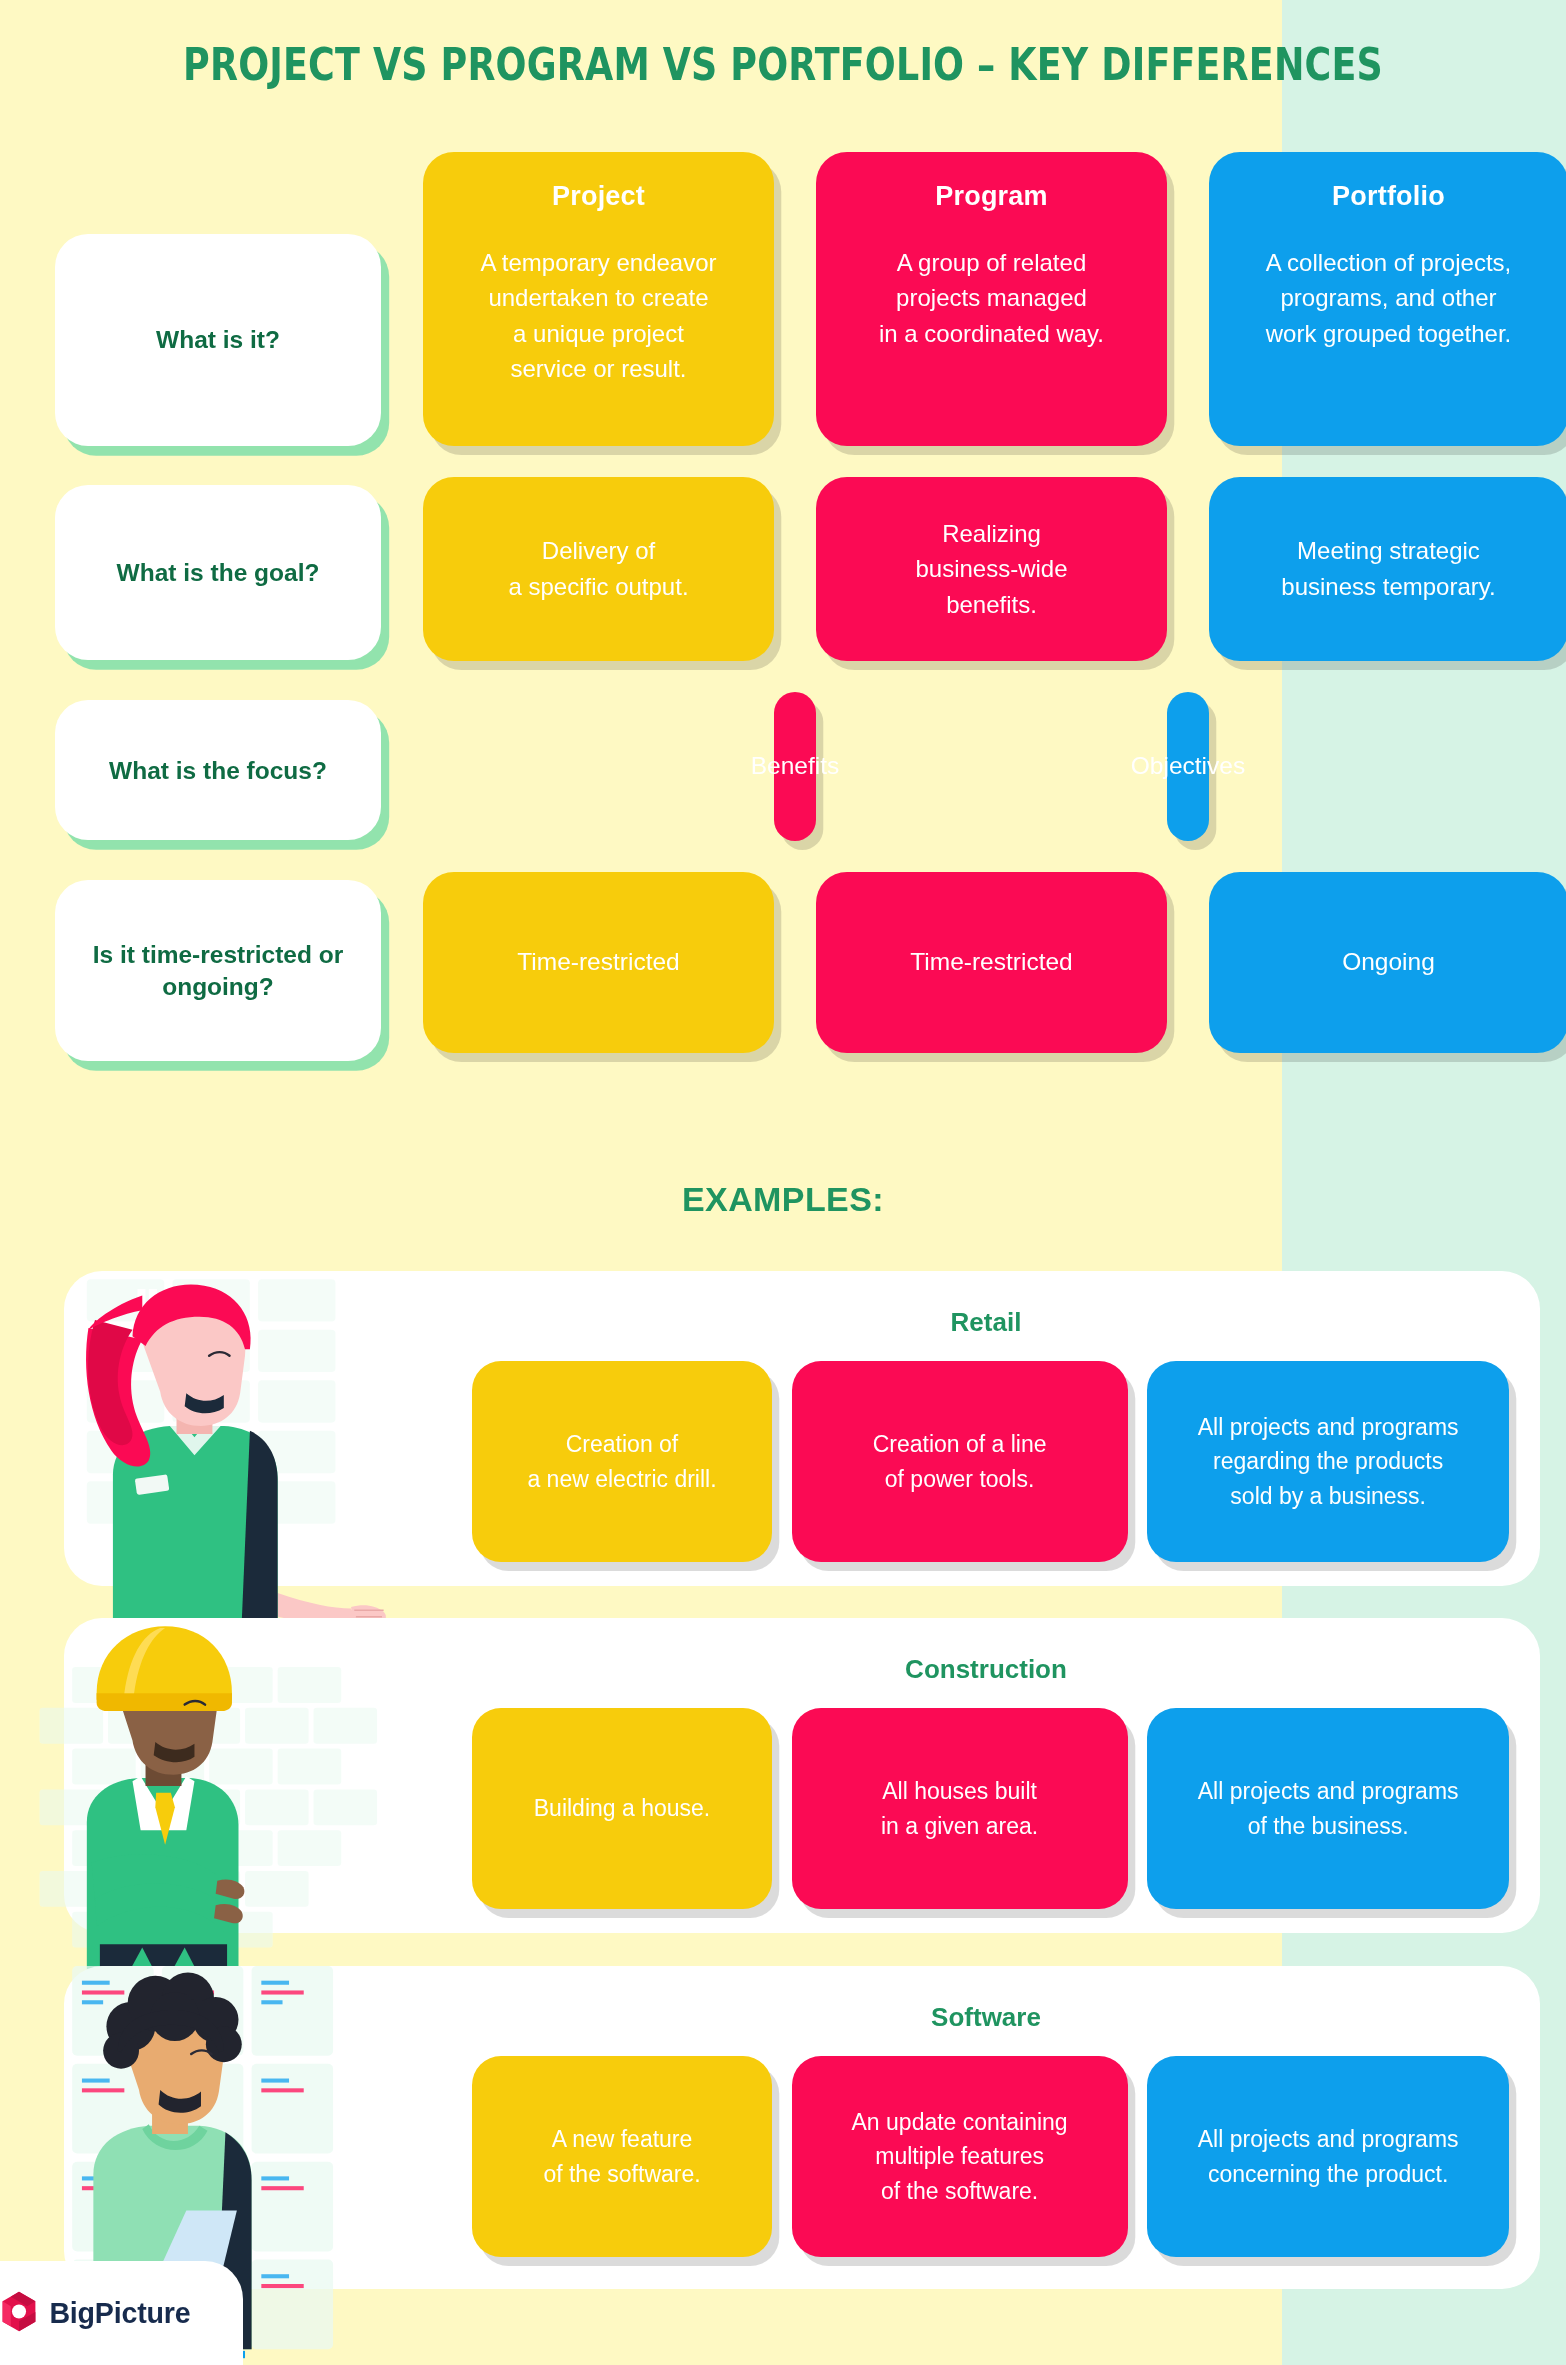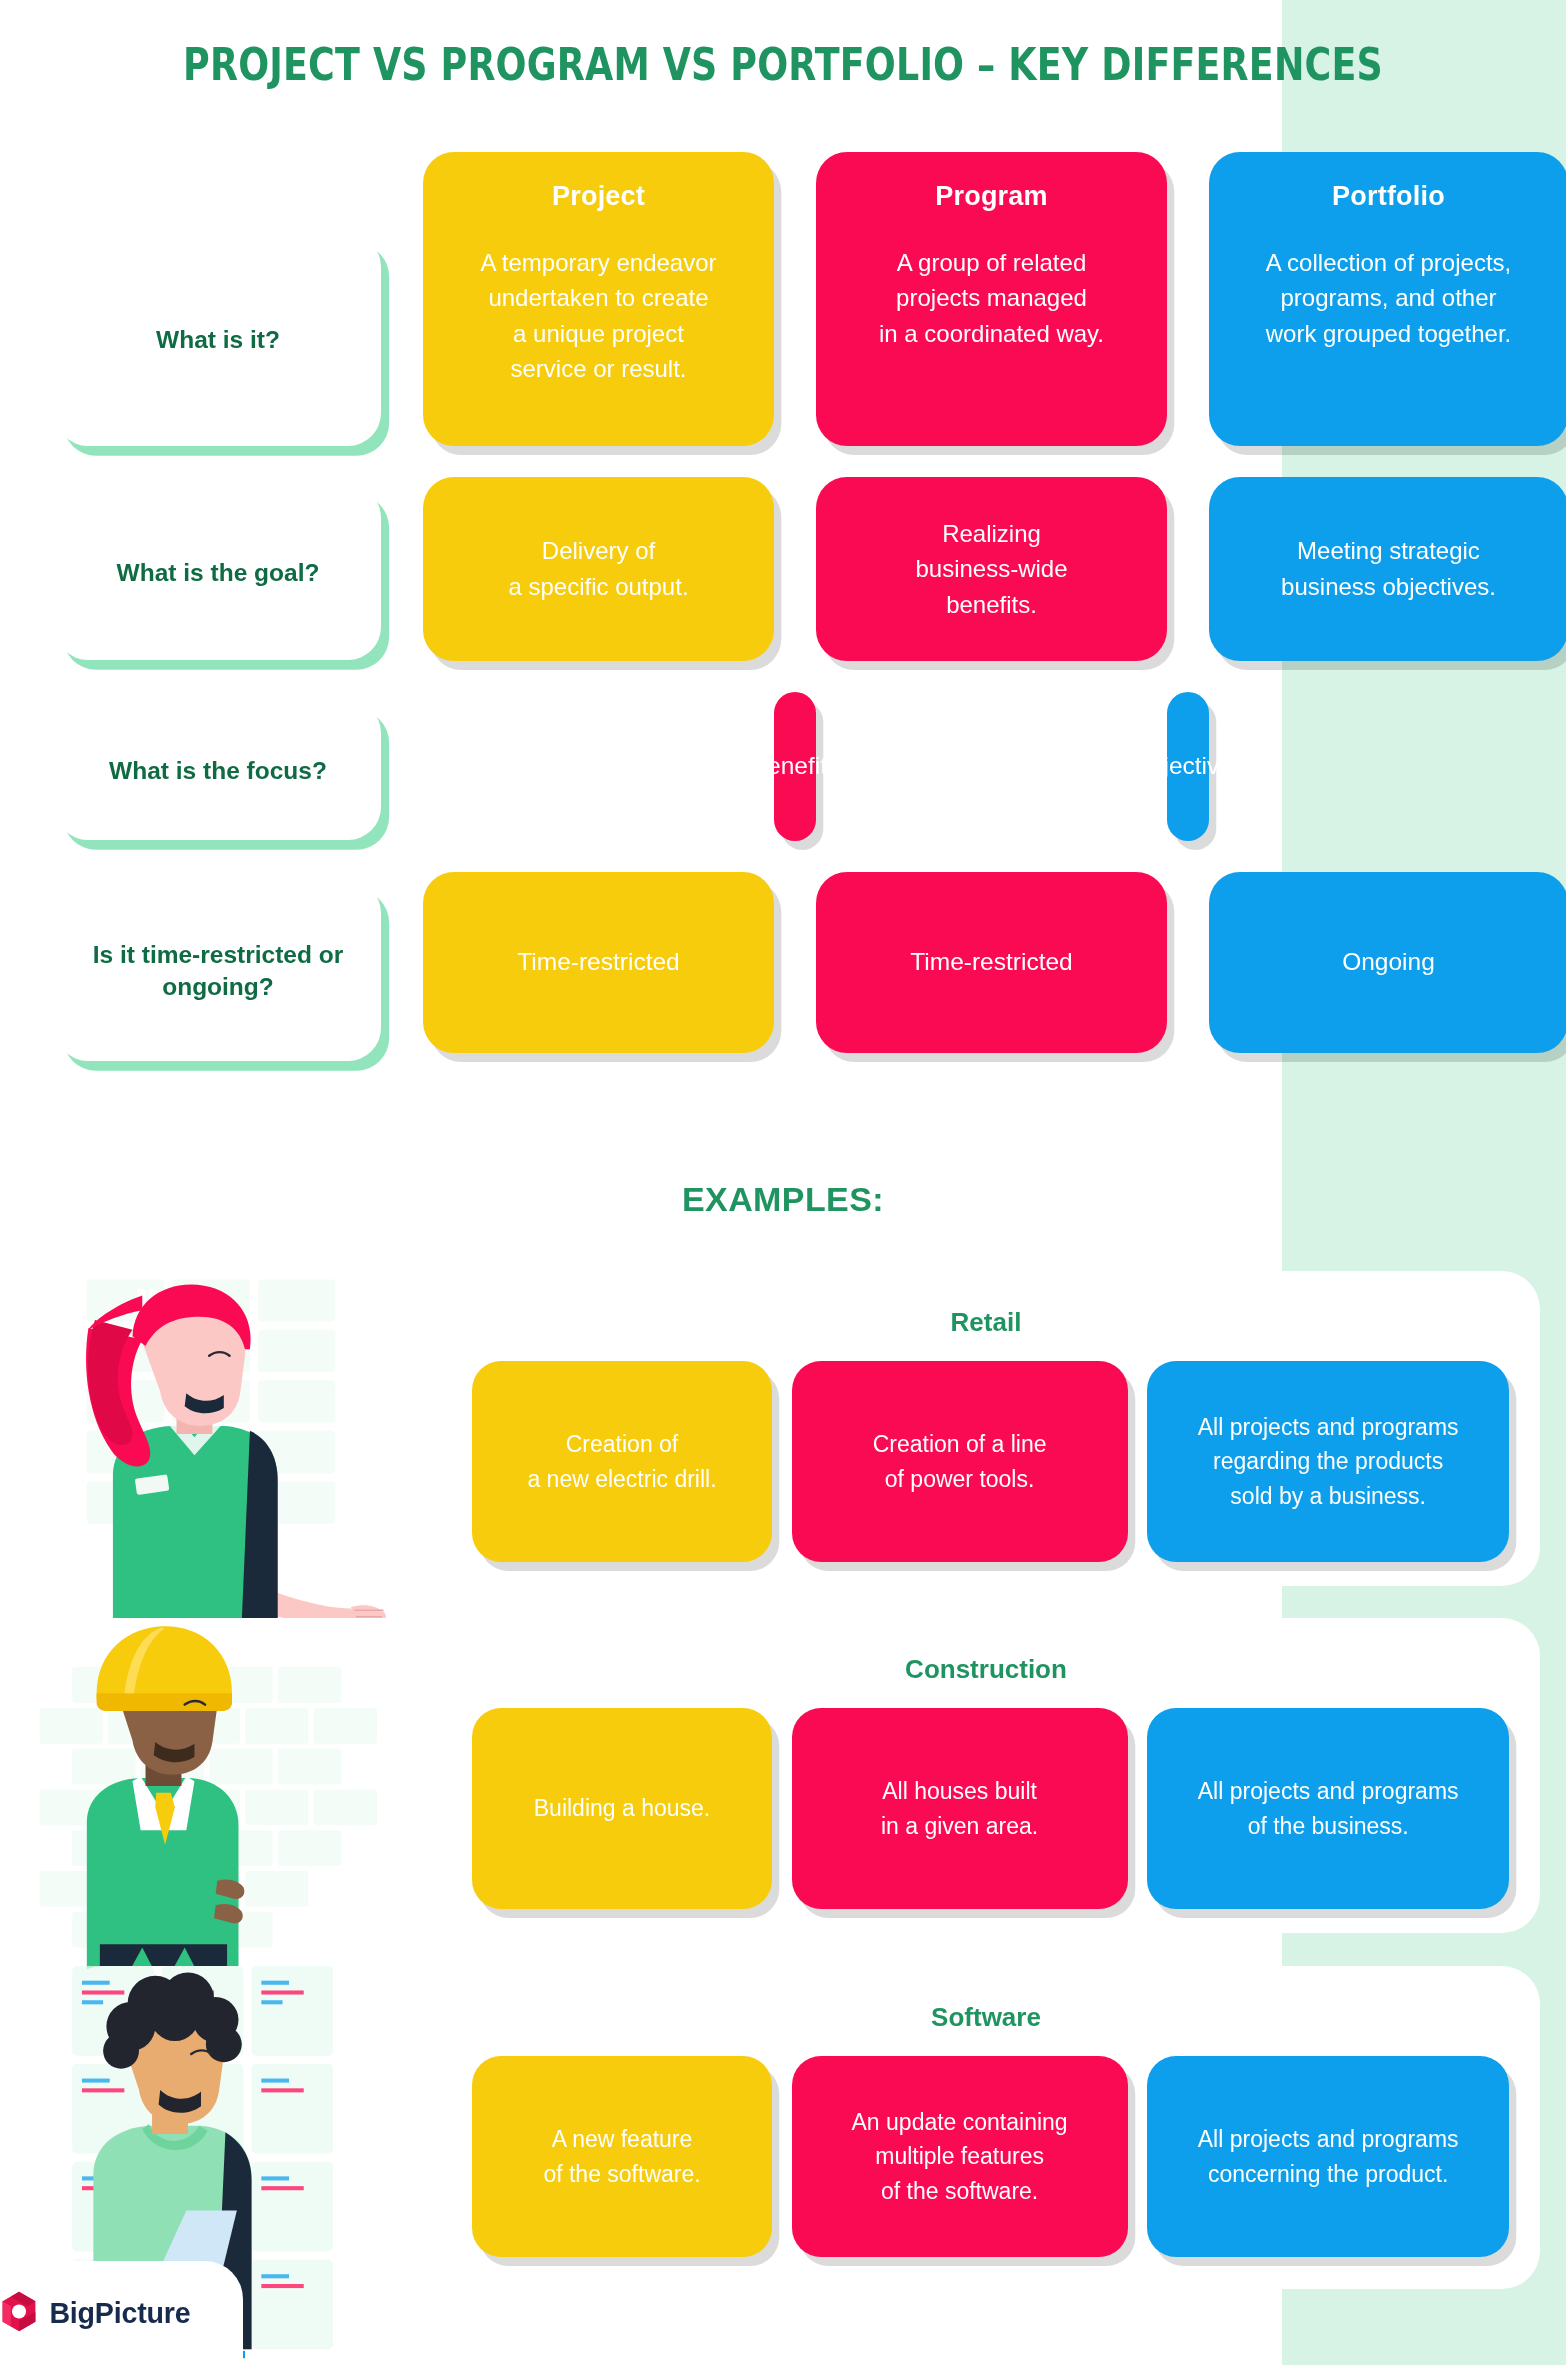--- a/index.html
+++ b/index.html
@@ -9,21 +9,21 @@
     height: 2366px;
     background: #d6f3e5;
     font-family: "Liberation Sans", sans-serif;
     overflow: hidden;
   }
 
   .page {
     position: relative;
     width: 1282px;
     height: 2366px;
-    background: #ffffff;
+    background: #fef9c3;
   }
 
   
   .main-title {
     position: absolute;
     top: 39px;
     left: 0;
     width: 1566px;
     text-align: center;
     font-family: "DejaVu Sans Condensed", "Liberation Sans Narrow", "Liberation Sans", sans-serif;
@@ -259,21 +259,21 @@
           <div class="ccard pink">
         <div class="ctext">Realizing
 business-wide
 benefits.</div>
           </div>
         </div>
       <div></div>
       <div class="cell">
           <div class="ccard blue">
         <div class="ctext">Meeting strategic
-business objectives.</div>
+business temporary.</div>
           </div>
         </div>
     </div>
 
     <div class="row r3">
       <div class="cell">
           <div class="qcard">What is
 the focus?</div>
         </div>
       <div></div>

